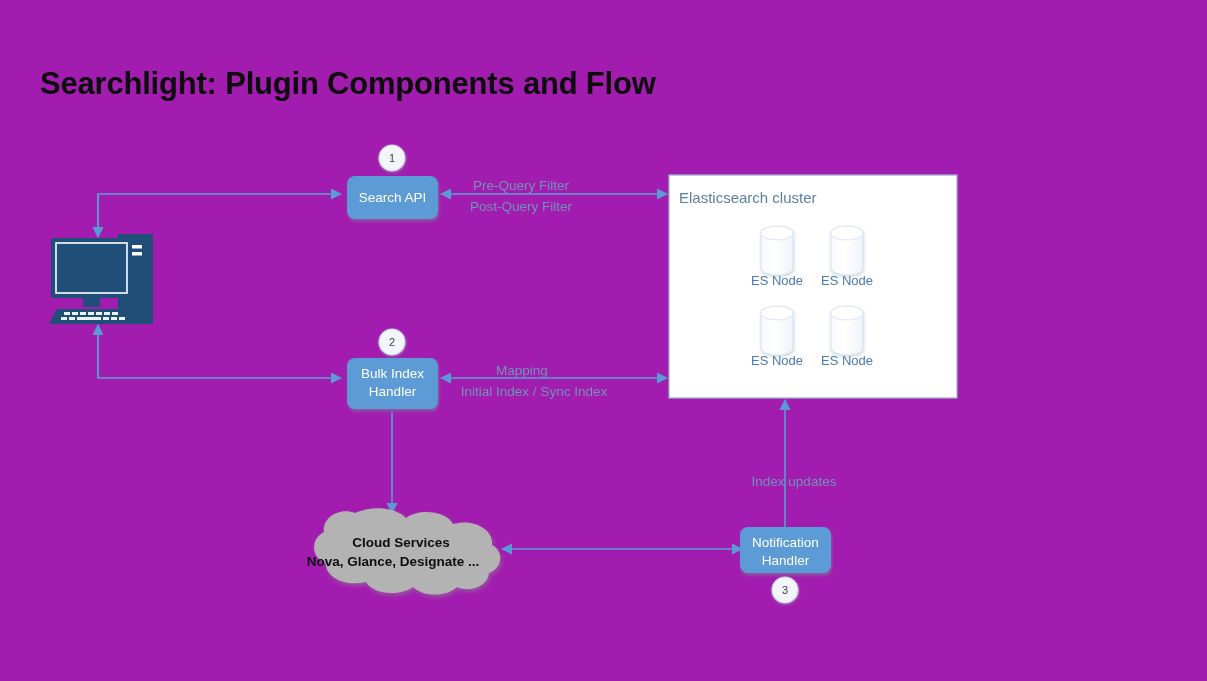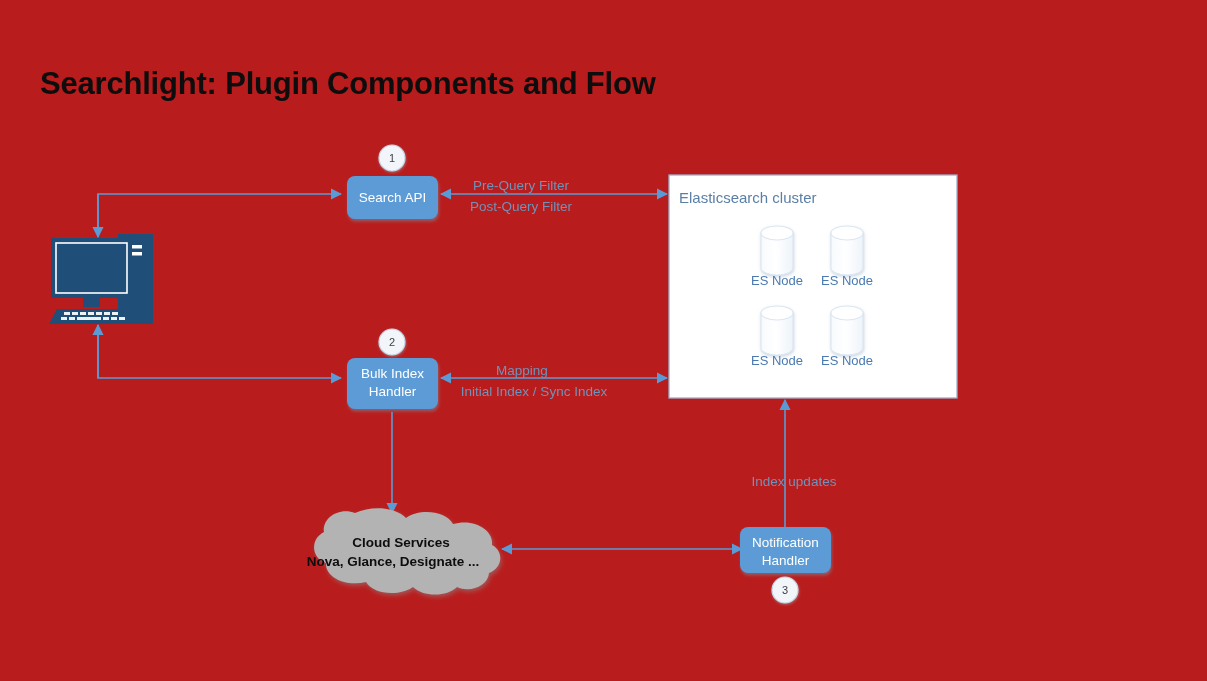--- a/index.html
+++ b/index.html
@@ -14,21 +14,21 @@
     position: relative;
     overflow: hidden;
     font-family: "Liberation Sans", sans-serif;
     -webkit-font-smoothing: antialiased;
   }
   #slide {
     position: absolute;
     inset: 0;
     width: 1207px;
     height: 681px;
-    background: #b91c1c;
+    background: #a21caf;
   }
   #slide-title {
     position: absolute;
     left: 40px;
     top: 66px;
     font-family: "Liberation Sans", sans-serif;
     font-size: 31px;
     font-weight: bold;
     color: #0d0d0d;
     letter-spacing: -0.2px;

